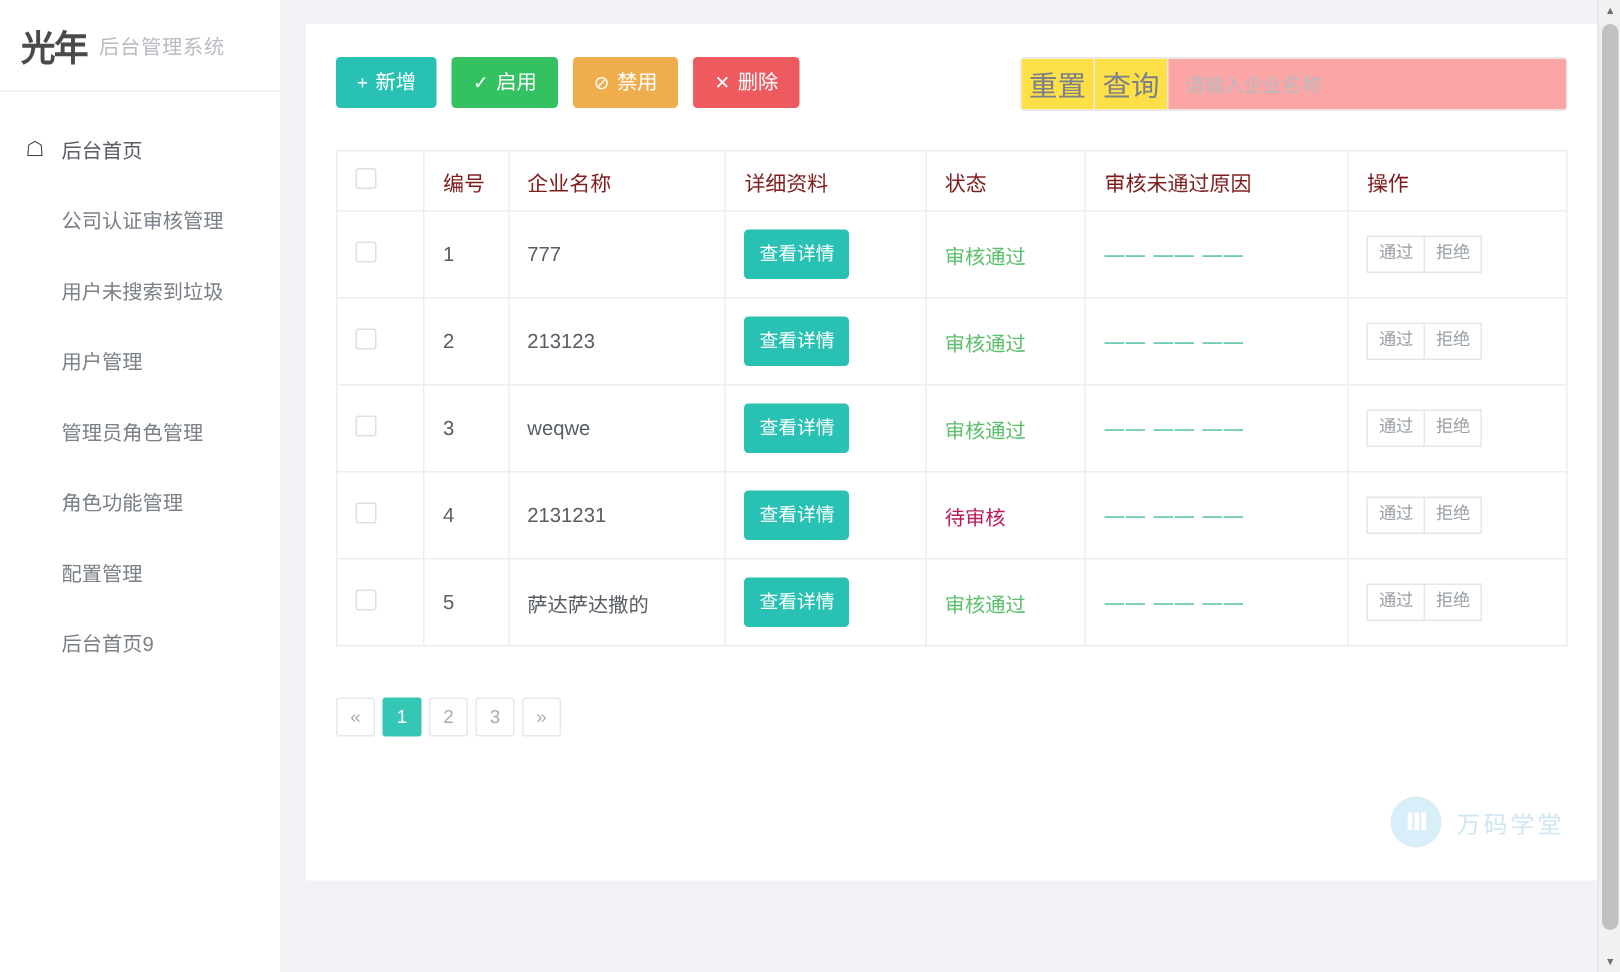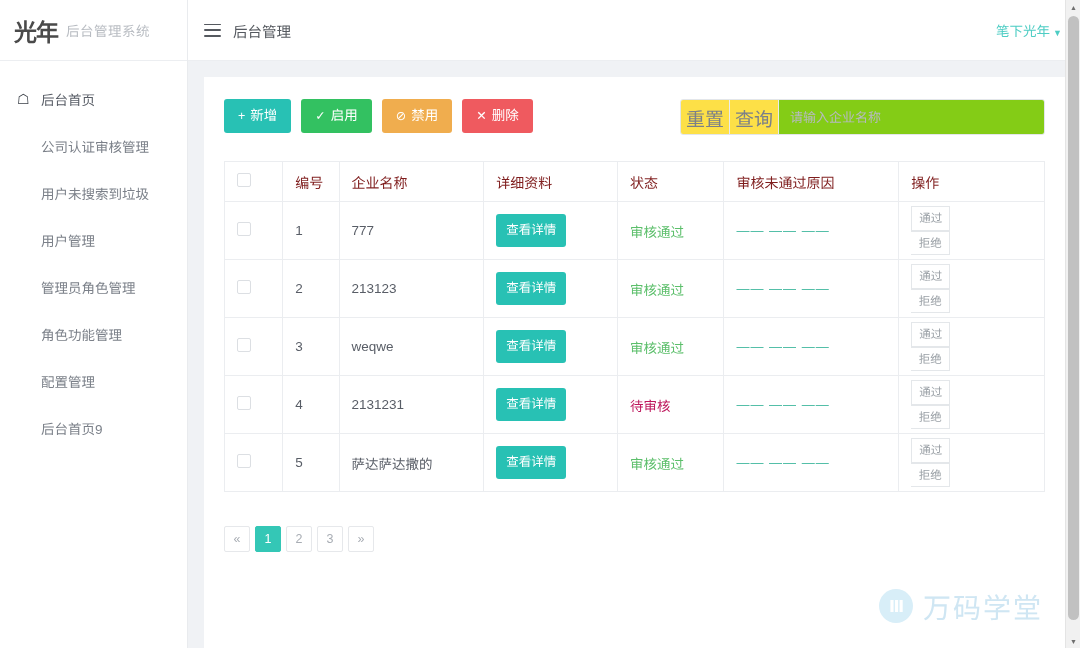--- a/index.html
+++ b/index.html
@@ -169,21 +169,21 @@
     cursor: pointer;
   }
   .sg-input {
     flex: 1 1 auto;
     border: none;
     outline: none;
     padding: 0 11px;
     font-size: 13px;
     font-family: inherit;
     color: #55595f;
-    background: #84cc16;
+    background: #fca5a5;
   }
   .sg-input::placeholder { color: #b6bac0; }
 
   
   .table-wrap { margin-top: 24px; }
   table.grid {
     width: 100%;
     border-collapse: collapse;
     table-layout: fixed;
   }
@@ -233,21 +233,21 @@
   }
   .status { font-size: 13.5px; }
   .status-pass    { color: #5cbf6b; }
   .status-pending { color: #be185d; font-family: Liberation Serif, serif; }
   .reason-dash {
     color: #3fb79d;
     font-size: 13px;
     letter-spacing: 1px;
     white-space: nowrap;
   }
-  .act-group { display: inline-flex; flex-direction: column; }
+  .act-group { display: inline-flex; }
   .act-btn {
     border: 1px solid #e4e7ea;
     background: #fff;
     color: #9aa0a6;
     font-size: 11.5px;
     font-family: inherit;
     padding: 5px 7px;
     cursor: pointer;
     line-height: 1.1;
   }
@@ -296,21 +296,21 @@
     background: #d8eef8;
     display: flex;
     align-items: center;
     justify-content: center;
     color: #ffffff;
     font-size: 16px;
     font-weight: 700;
     letter-spacing: -1px;
   }
   .wm-text {
-    font-size: 28px;
+    font-size: 16px;
     color: #cfe6f3;
     letter-spacing: 2px;
   }
 
   
   .scrollbar {
     position: absolute;
     top: 0; right: 0;
     width: 15px; height: 648px;
     background: #f1f1f1;
@@ -365,32 +365,20 @@
         <span class="mi-label">配置管理</span>
       </div>
       <div class="menu-item indent">
         <span class="mi-label">后台首页9</span>
       </div>
     </nav>
   </aside>
 
   <div class="main">
 
-    <header class="topbar">
-      <div class="hamburger">
-        <span></span>
-          <span></span>
-          <span></span>
-      </div>
-      <span class="topbar-title">后台管理</span>
-      <div class="topbar-spacer"></div>
-      <div class="user-menu">
-        <span>笔下光年</span><span class="user-caret">▼</span>
-      </div>
-    </header>
 
     <div class="content">
       <section class="card">
 
         <div class="toolbar">
           <button class="btn btn-teal">
             <span class="gi">+</span>
             <span>新增</span>
           </button>
           <button class="btn btn-green">

